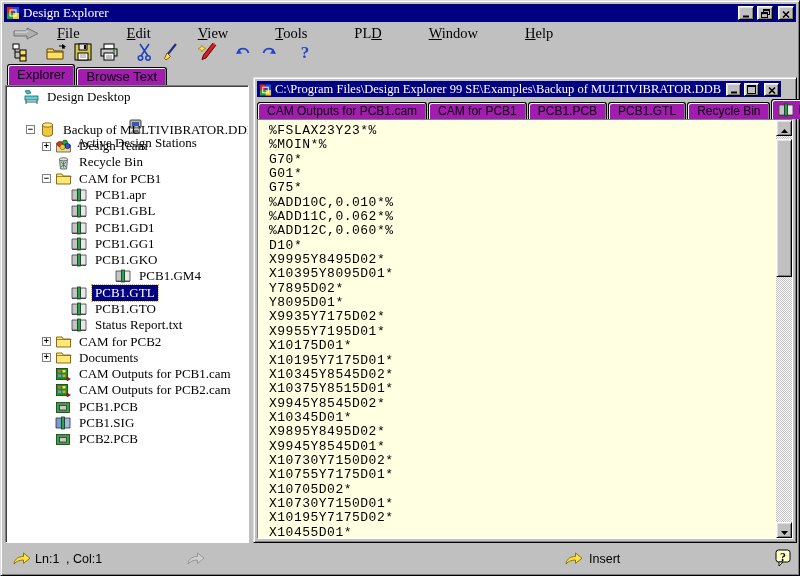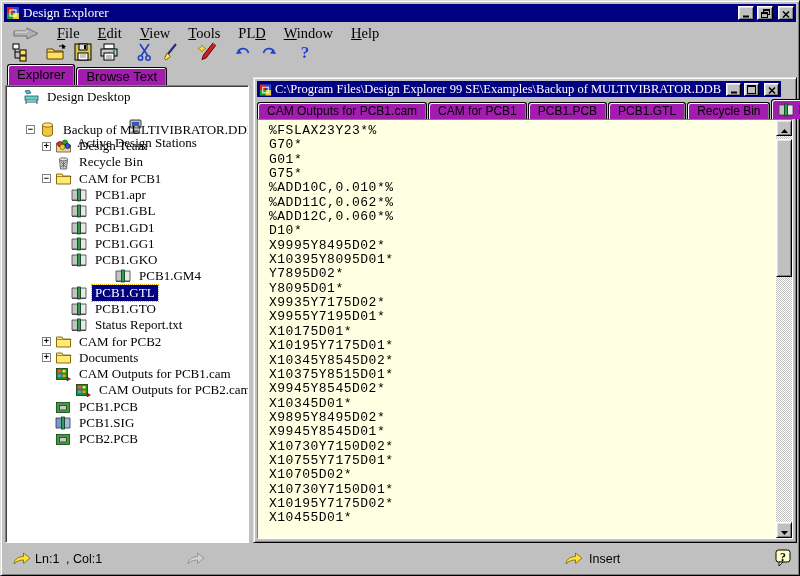--- a/index.html
+++ b/index.html
@@ -139,21 +139,21 @@
       </span>
   </div>
 
   <div class="menubar">
     <span class="menu-arrow">
         <svg width="28" height="13" viewBox="0 0 28 13">
           <path d="M2 4h13V1l11 5.5L15 12V9H2z" fill="#b0b0b0" stroke="#707070"></path>
           <path d="M3 5h12V3" fill="none" stroke="#e8e8e8"></path>
         </svg>
       </span>
-    <span id="menu-items" style="display:flex;">
+    <span id="menu-items" style="display:flex;gap:29px;">
         <span class="menu-item"><u>F</u>ile</span>
         <span class="menu-item"><u>E</u>dit</span>
         <span class="menu-item"><u>V</u>iew</span>
         <span class="menu-item"><u>T</u>ools</span>
         <span class="menu-item">PL<u>D</u></span>
         <span class="menu-item"><u>W</u>indow</span>
         <span class="menu-item"><u>H</u>elp</span>
       </span>
   </div>
 
@@ -439,21 +439,21 @@
               <rect x="1.5" y="1.5" width="11" height="11" fill="#209020" stroke="#004000" stroke-width="0.8"></rect>
               <rect x="3" y="3" width="3" height="2.5" fill="#ff5050"></rect>
               <rect x="7.5" y="3" width="3" height="2.5" fill="#ffe050"></rect>
               <rect x="3" y="7.5" width="3" height="2.5" fill="#50a0ff"></rect>
               <rect x="7.5" y="7.5" width="3" height="2.5" fill="#ff9040"></rect>
               <path d="M12 10l3.5 2-3.5 2z" fill="#c02020" stroke="#400000" stroke-width="0.5"></path>
             </svg>
           </span>
           <span class="tree-label">CAM Outputs for PCB1.cam</span>
         </div>
-        <div class="tree-row" style="padding-left: 36px; margin-left: 20px;">
+        <div class="tree-row" style="padding-left: 36px;">
           <span class="exp-space"></span>
           <span class="tree-icon">
             <svg width="16" height="14" viewBox="0 0 16 14">
               <rect x="1.5" y="1.5" width="11" height="11" fill="#209020" stroke="#004000" stroke-width="0.8"></rect>
               <rect x="3" y="3" width="3" height="2.5" fill="#ff5050"></rect>
               <rect x="7.5" y="3" width="3" height="2.5" fill="#ffe050"></rect>
               <rect x="3" y="7.5" width="3" height="2.5" fill="#50a0ff"></rect>
               <rect x="7.5" y="7.5" width="3" height="2.5" fill="#ff9040"></rect>
               <path d="M12 10l3.5 2-3.5 2z" fill="#c02020" stroke="#400000" stroke-width="0.5"></path>
             </svg>
@@ -546,20 +546,21 @@
               </svg>
             </span>
             <span>PCB1.GTL</span>
           </span>
         </span>
 
     </div>
     <div class="doc-content">
       <div class="code-area" id="code-area">
           <div class="code-line">%FSLAX23Y23*%</div>
+          <div class="code-line">%MOIN*%</div>
           <div class="code-line">G70*</div>
           <div class="code-line">G01*</div>
           <div class="code-line">G75*</div>
           <div class="code-line">%ADD10C,0.010*%</div>
           <div class="code-line">%ADD11C,0.062*%</div>
           <div class="code-line">%ADD12C,0.060*%</div>
           <div class="code-line">D10*</div>
           <div class="code-line">X9995Y8495D02*</div>
           <div class="code-line">X10395Y8095D01*</div>
           <div class="code-line">Y7895D02*</div>

